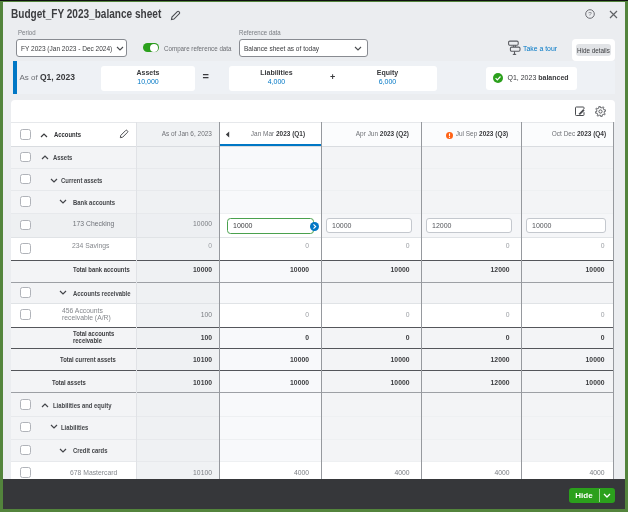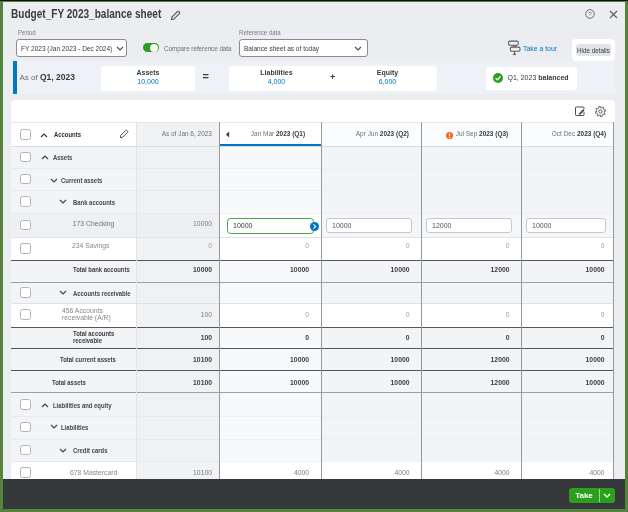--- a/index.html
+++ b/index.html
@@ -385,17 +385,17 @@
     <div class="vline" style="left:208px;"></div>
     <div class="vline" style="left:309.5px;"></div>
     <div class="vline" style="left:409.5px;"></div>
     <div class="vline" style="left:509.5px;"></div>
     <div class="vline" style="left:601.5px;"></div>
   </div>
 
   <div class="abs" id="footer"></div>
   <div class="abs" style="left:566.5px;top:485.5px;width:46px;height:15.5px;background:#2ba01c;border-radius:3px;"></div>
   <div class="abs" style="left:596.5px;top:486.5px;width:1px;height:13.5px;background:rgba(255,255,255,0.55);"></div>
-  <div class="abs" style="left:566.5px;top:489px;width:30px;text-align:center;font-size:8px;font-weight:bold;color:#fff;">Take</div>
+  <div class="abs" style="left:566.5px;top:489px;width:30px;text-align:center;font-size:8px;font-weight:bold;color:#fff;">Hide</div>
   <svg class="abs" style="left:600.5px;top:491px" width="8" height="5" viewBox="0 0 8 5" fill="none" stroke="#fff" stroke-width="1.3">
       <path d="M1 1 L4 4 L7 1"></path>
     </svg>
 </div>
 
 </body></html>

